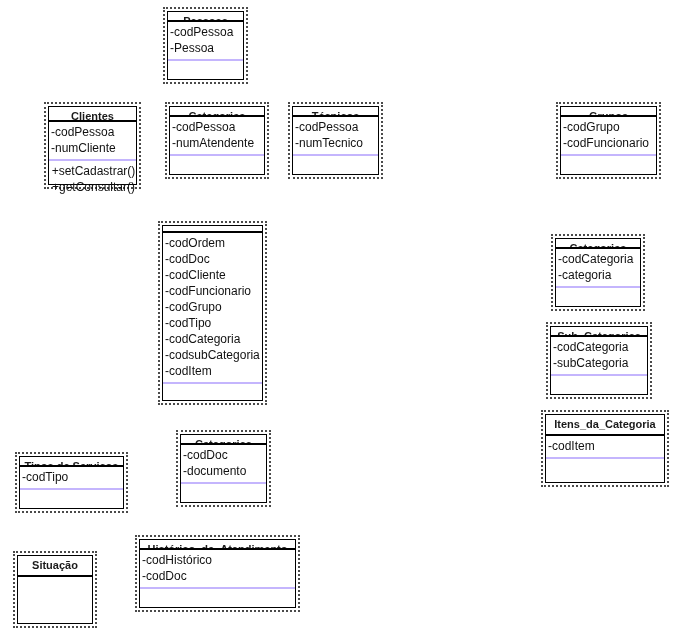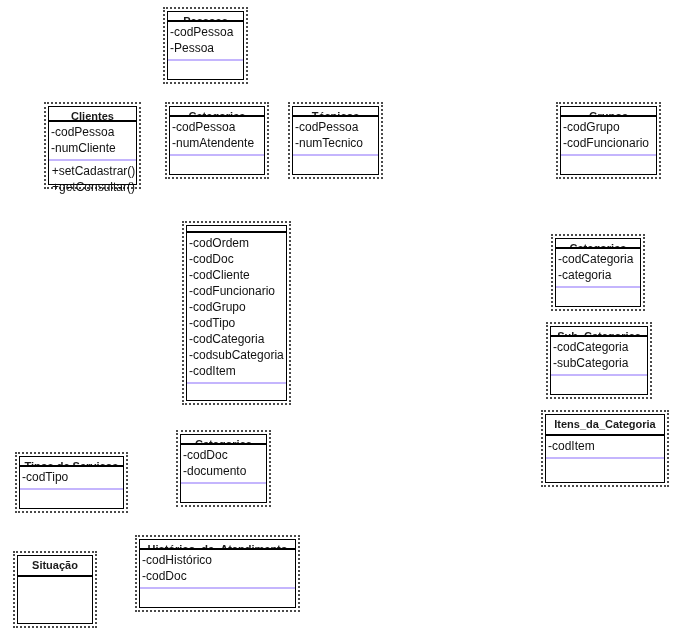--- a/index.html
+++ b/index.html
@@ -131,21 +131,21 @@
     <div class="uml-class" style="left: 556px; top: 102px; width: 105px; height: 77px;">
       <div class="uml-body">
         <div class="uml-title">Grupos</div>
         <div class="uml-attrs">
           <div class="uml-attr">-codGrupo</div>
           <div class="uml-attr">-codFuncionario</div>
         </div>
         <div class="uml-ops"></div>
       </div>
     </div>
-    <div class="uml-class" style="left: 182px; top: 221px; width: 109px; height: 184px;">
+    <div class="uml-class" style="left: 158px; top: 221px; width: 109px; height: 184px;">
       <div class="uml-body">
         <div class="uml-title">Pedidos</div>
         <div class="uml-attrs">
           <div class="uml-attr">-codOrdem</div>
           <div class="uml-attr">-codDoc</div>
           <div class="uml-attr">-codCliente</div>
           <div class="uml-attr">-codFuncionario</div>
           <div class="uml-attr">-codGrupo</div>
           <div class="uml-attr">-codTipo</div>
           <div class="uml-attr">-codCategoria</div>

